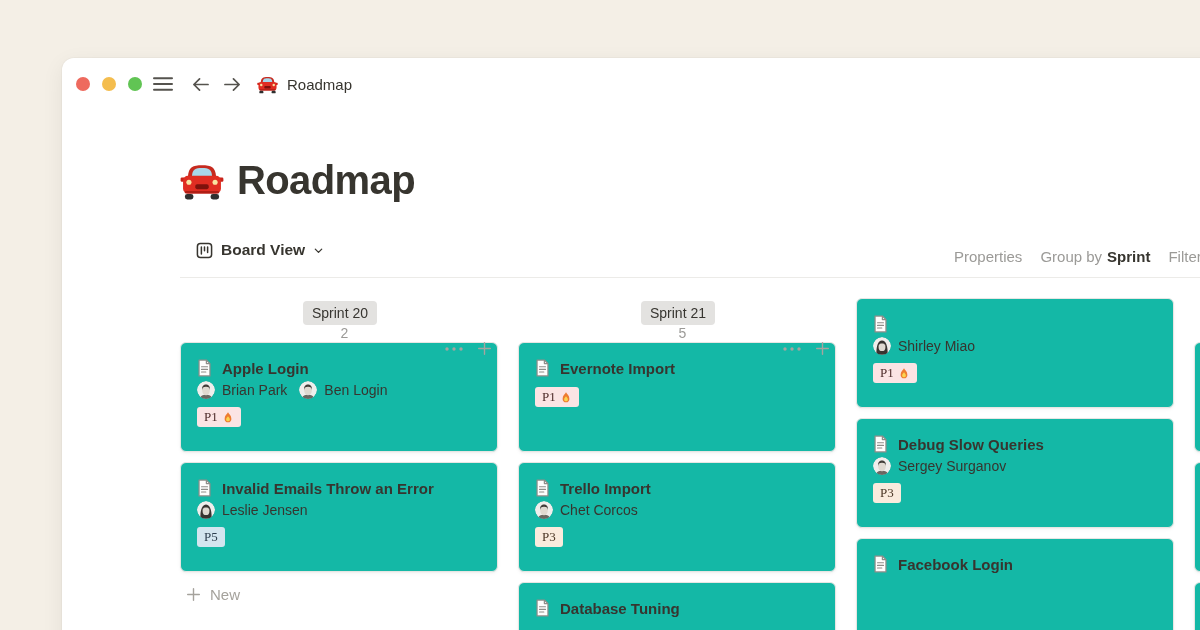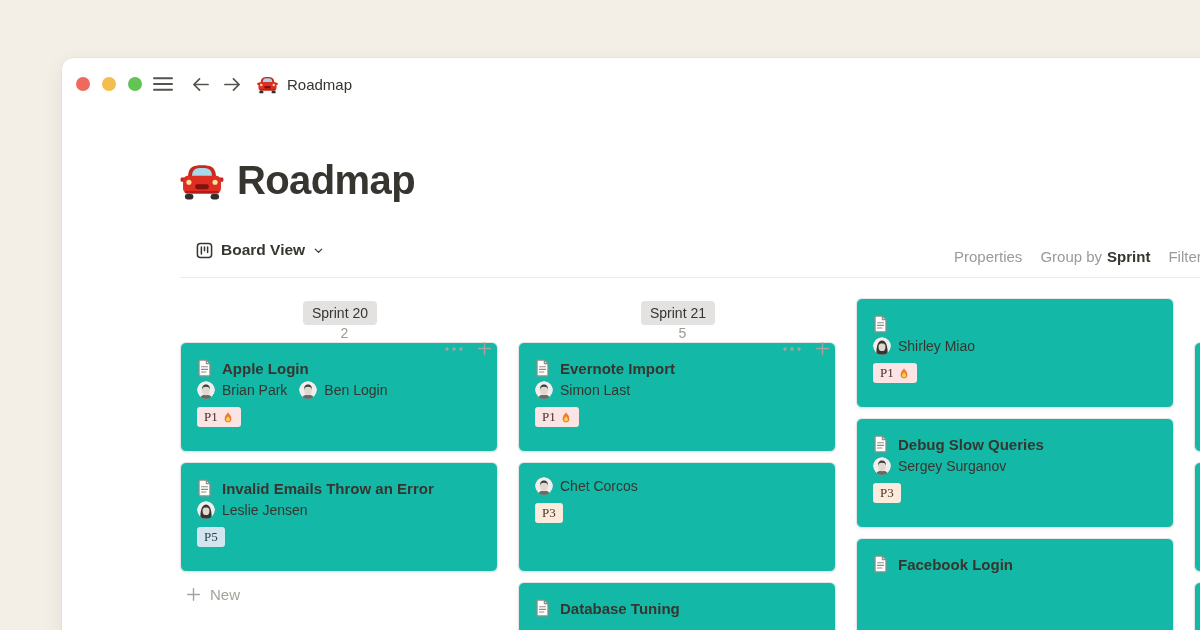--- a/index.html
+++ b/index.html
@@ -286,46 +286,43 @@
           <div class="card-title-row">
             <span class="doc-icon">
               <svg width="15" height="18" viewBox="0 0 16 19">
                 <path d="M2.2 1 H10 L13.8 4.8 V18 H2.2 Z" fill="#FEFEFD" stroke="#8F8D89" stroke-width="1.3" stroke-linejoin="round"></path>
                 <path d="M10 1 V4.8 H13.8" fill="none" stroke="#8F8D89" stroke-width="1.3" stroke-linejoin="round"></path>
                 <path d="M4.8 8.2 H11.2 M4.8 11 H11.2 M4.8 13.8 H9.4" stroke="#8F8D89" stroke-width="1.2" stroke-linecap="round"></path>
               </svg>
             </span>
             <span class="card-title">Evernote Import</span>
           </div>
-          <div class="card-assignees">
-            <span class="assignee">
-              <span class="avatar">
-                <svg width="18" height="18" viewBox="0 0 24 24">
-                  <circle cx="12" cy="12" r="12" fill="#EFEEEC"></circle>
-                  <path d="M3.5 24 C4.3 19.6 7.4 18.3 12 18.3 C16.6 18.3 19.7 19.6 20.5 24 Z" fill="#6B6762"></path>
-                  <ellipse cx="12" cy="12.8" rx="5.1" ry="6.2" fill="#DFD9D1"></ellipse>
-                  <path d="M6.7 12 C6.4 6.6 9 4.6 12 4.6 C15 4.6 17.6 6.6 17.3 12 C17 9.2 15.6 7.6 12 7.6 C8.4 7.6 7 9.2 6.7 12 Z" fill="#413D39"></path>
-                </svg>
-              </span>
-              <span class="assignee-name">Simon Last</span>
-            </span>
-          </div>
           <div class="card-tags">
             <span class="tag" style="background: rgb(251, 228, 228); color: rgb(78, 44, 42);">
               <span>P1</span>
               <span style="display: inline-flex;">
                 <svg width="12" height="13" viewBox="0 0 14 14">
                   <path d="M7 1 C8.3 3.4 10.9 4.9 10.9 8.1 A3.95 3.95 0 1 1 3.1 8.1 C3.1 4.9 5.7 3.4 7 1 Z" fill="#EE7C30"></path>
                   <path d="M7 5.6 C7.8 6.9 9.2 7.5 9.2 9.3 A2.2 2.2 0 1 1 4.8 9.3 C4.8 7.5 6.2 6.9 7 5.6 Z" fill="#FCD44F"></path>
                 </svg>
               </span>
             </span>
           </div>
         </div>
         <div class="card">
+          <div class="card-title-row">
+            <span class="doc-icon">
+              <svg width="15" height="18" viewBox="0 0 16 19">
+                <path d="M2.2 1 H10 L13.8 4.8 V18 H2.2 Z" fill="#FEFEFD" stroke="#8F8D89" stroke-width="1.3" stroke-linejoin="round"></path>
+                <path d="M10 1 V4.8 H13.8" fill="none" stroke="#8F8D89" stroke-width="1.3" stroke-linejoin="round"></path>
+                <path d="M4.8 8.2 H11.2 M4.8 11 H11.2 M4.8 13.8 H9.4" stroke="#8F8D89" stroke-width="1.2" stroke-linecap="round"></path>
+              </svg>
+            </span>
+            <span class="card-title">Trello Import</span>
+          </div>
           <div class="card-assignees">
             <span class="assignee">
               <span class="avatar">
                 <svg width="18" height="18" viewBox="0 0 24 24">
                   <circle cx="12" cy="12" r="12" fill="#EFEEEC"></circle>
                   <path d="M3.5 24 C4.3 19.6 7.4 18.3 12 18.3 C16.6 18.3 19.7 19.6 20.5 24 Z" fill="#6B6762"></path>
                   <ellipse cx="12" cy="12.8" rx="5.1" ry="6.2" fill="#DFD9D1"></ellipse>
                   <path d="M6.7 12 C6.4 6.6 9 4.6 12 4.6 C15 4.6 17.6 6.6 17.3 12 C17 9.2 15.6 7.6 12 7.6 C8.4 7.6 7 9.2 6.7 12 Z" fill="#413D39"></path>
                 </svg>
               </span>

